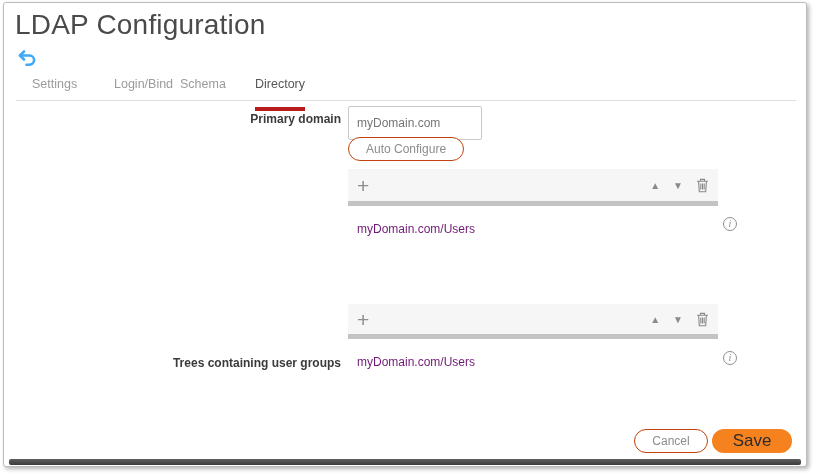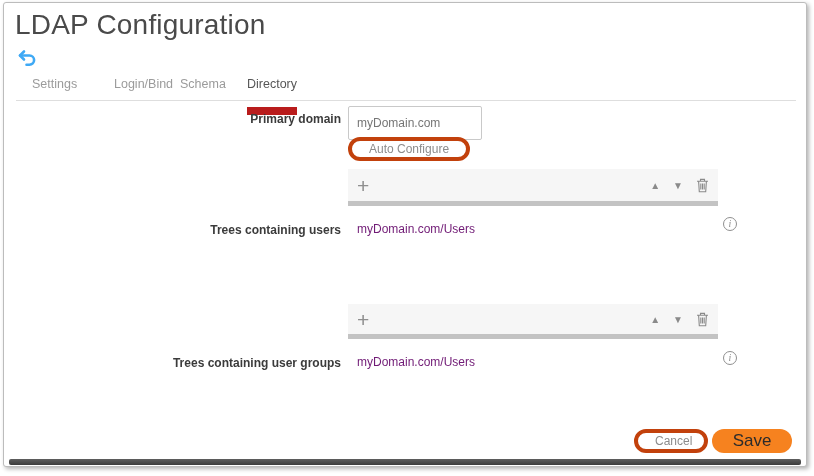--- a/index.html
+++ b/index.html
@@ -13,36 +13,36 @@
     position:absolute; left:5px; right:5px; bottom:1px; height:6px;
     background:linear-gradient(#5e5e5e,#3c3c3c); border-radius:2px;
   }
   .page-title {
     position:absolute; left:11px; top:6px;
     font-size:28px; font-weight:400; color:#4a4a4a; letter-spacing:.2px;
   }
   .back-btn { position:absolute; left:12px; top:46px; width:22px; height:20px; cursor:pointer; }
   .tabline { position:absolute; left:12px; right:10px; top:97px; height:1px; background:#dedede; }
   .tab { position:absolute; top:74px; font-size:12.5px; color:#9b9b9b; padding-bottom:16px; cursor:pointer; }
-  .tab.active { color:#565656; border-bottom:8px solid #b91c1c; }
+  .tab.active { color:#565656; border-bottom:4px solid #b91c1c;margin-left:8px; }
   .tab-settings { left:28px; }
   .tab-login { left:110px; }
   .tab-schema { left:176px;text-align:center; }
   .tab-directory { left:243px; }
   .field-label {
     position:absolute; left:0; width:337px; text-align:right;
     font-size:12px; font-weight:bold; color:#3b3b3b;
   }
   .text-input {
     position:absolute; left:344px; top:103px; width:134px; height:23px;
     border:1px solid #c9c9c9; border-radius:2px; padding:16px 8px;
     font-size:12px; color:#757575; font-family:"Liberation Sans", sans-serif; background:#fff;
   }
   .pill-btn {
-    border:4px solid #c2410c; border-radius:12px; background:#fff;
+    border:1px solid #c2410c; border-radius:12px; background:#fff;
     font-size:12px; color:#8c8c8c; font-family:"Liberation Sans", sans-serif;
     height:24px; padding:0 17px; cursor:pointer;
   }
   .auto-config { position:absolute; left:344px; top:134px; }
   .list-widget { position:absolute; left:344px; width:370px; }
   .lw-toolbar {
     height:32px; background:#f6f6f6; display:flex; align-items:center; padding:0 9px;
   }
   .lw-plus { font-size:21px; font-weight:300; color:#8f8f8f; line-height:1; cursor:pointer; }
   .lw-spacer { flex:1; }
@@ -101,21 +101,20 @@
           <path d="M1 3.2 h11 M4.5 3.2 V1.4 h4 v1.8 M2.6 3.2 l.7 10.6 h6.4 l.7 -10.6 M4.8 5.6 v5.8 M6.5 5.6 v5.8 M8.2 5.6 v5.8" fill="none" stroke="#8a8a8a" stroke-width="1.1"></path>
         </svg>
       </span>
     </div>
     <div class="lw-divider"></div>
     <div class="lw-list">
       <div class="lw-row">myDomain.com/Users</div>
     </div>
   </div>
   <div class="info-icon" style="top:214px;">i</div>
-  <div class="field-label" style="top:220px;">Trees containing users</div>
 
   <div class="list-widget" style="top:301px;">
     <div class="lw-toolbar" style="height:30px;">
       <span class="lw-plus">+</span>
       <span class="lw-spacer"></span>
       <span class="lw-arrow">▲</span>
       <span class="lw-arrow">▼</span>
       <span class="lw-trash">
         <svg width="13" height="15" viewBox="0 0 13 15">
           <path d="M1 3.2 h11 M4.5 3.2 V1.4 h4 v1.8 M2.6 3.2 l.7 10.6 h6.4 l.7 -10.6 M4.8 5.6 v5.8 M6.5 5.6 v5.8 M8.2 5.6 v5.8" fill="none" stroke="#8a8a8a" stroke-width="1.1"></path>

